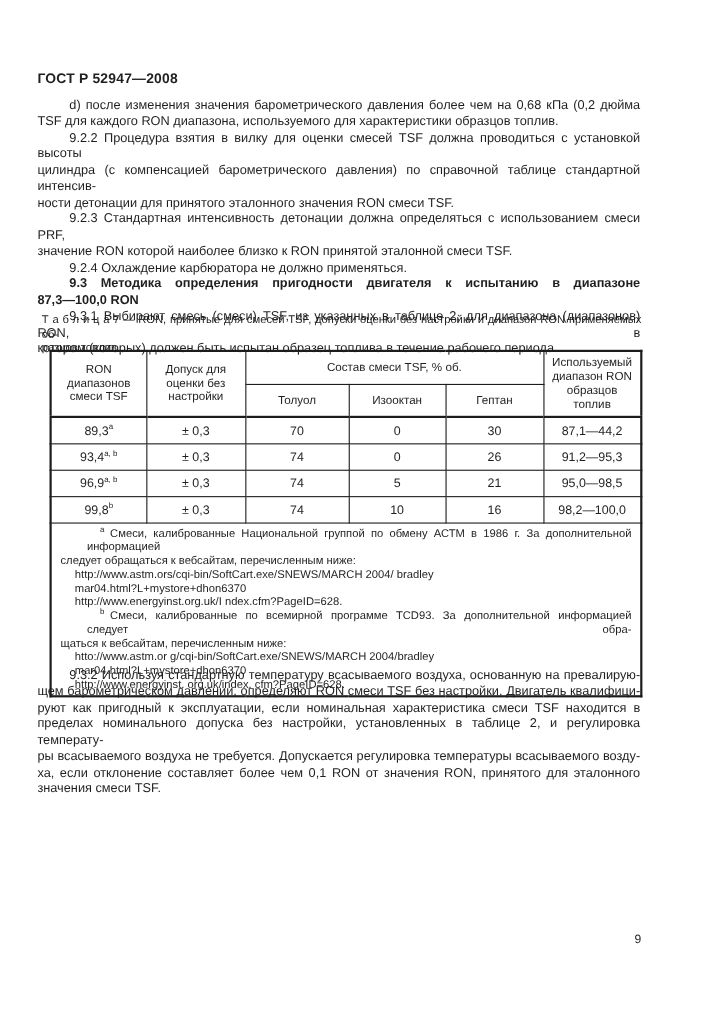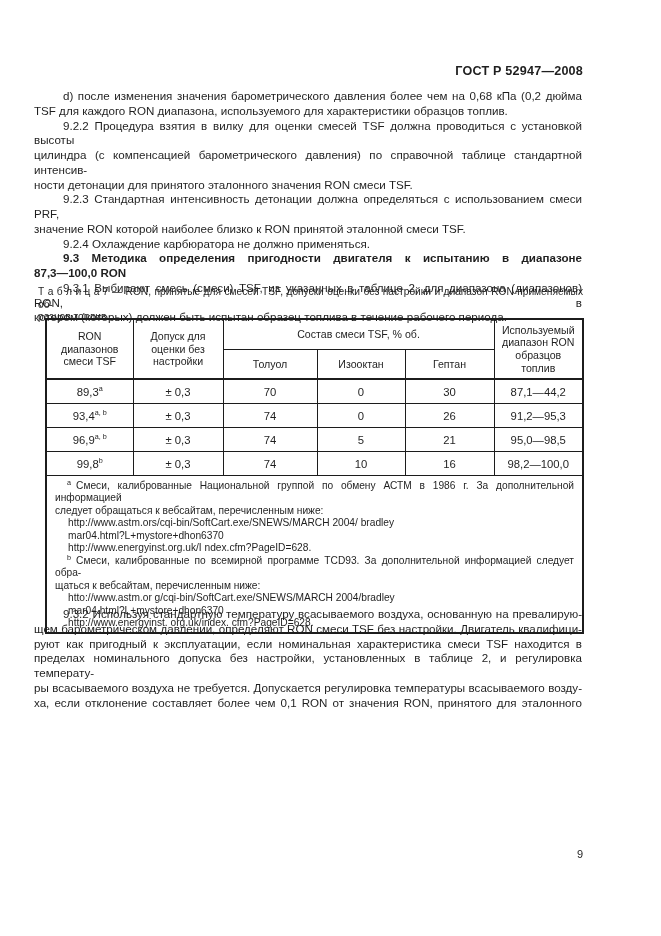--- a/index.html
+++ b/index.html
@@ -7,21 +7,21 @@
     position:relative;
     width:661px; height:936px;
     margin:0 auto;
     background:#ffffff;
     font-family:"Liberation Sans","DejaVu Sans",sans-serif;
     color:#1f1f1f;
     overflow:hidden;
   }
   .doc-header {
     position:absolute; top:64px; left:34px; width:549px;
-    text-align:right; font-size:12.6px; font-weight:700; letter-spacing:.2px;
+    font-size:12.6px; font-weight:700; letter-spacing:.2px;
   }
   .paras-top    { position:absolute; top:89px;  left:34px; width:548px; }
   .tbl-caption  { position:absolute; top:286px; left:38px; width:545px; }
   .tbl-wrap     { position:absolute; top:318px; left:45px; width:537px; }
   .paras-bottom { position:absolute; top:607px; left:34px; width:548px; }
   .page-number  { position:absolute; top:848px; left:34px; width:549px;
                   text-align:right; font-size:11px; }
 
   .para { margin:0; }
   .para.bold .ln { font-weight:700; }
@@ -48,21 +48,21 @@
   table.gost thead th[rowspan] { border-bottom:2.5px solid #1c1c1c; }
   table.gost tbody td { font-size:11.3px; height:23px; }
   table.gost td sup, .fn-sup {
     font-size:7.2px; vertical-align:super; line-height:0;
   }
   table.gost tfoot td {
     border-top:1px solid #1c1c1c; text-align:left; vertical-align:top;
     padding:4px 8px 3px 8px;
   }
   .fn-ln { font-size:10.2px; line-height:12.45px; }
-  .fn-ln.j { text-align:justify; text-align-last:justify; }
+  .fn-ln.j { text-align:justify; text-align-last:justify;margin-left:24px; }
   .fn-ln.first { text-indent:12px; }
   .fn-ln.url { padding-left:13px; }
 </style>
 </head>
 <body>
 
 <div class="page">
 
   <div class="doc-header">ГОСТ Р 52947—2008</div>
 
@@ -179,18 +179,19 @@
   </div>
 
   <div class="paras-bottom">
       <div class="para">
         <div class="ln j ind">9.3.2  Используя стандартную температуру всасываемого воздуха, основанную на превалирую-</div>
         <div class="ln j">щем барометрическом давлении, определяют RON смеси TSF без настройки. Двигатель квалифици-</div>
         <div class="ln j">руют как пригодный к эксплуатации, если номинальная характеристика смеси TSF находится в</div>
         <div class="ln j">пределах номинального допуска без настройки, установленных в таблице 2, и регулировка температу-</div>
         <div class="ln j">ры всасываемого воздуха не требуется. Допускается регулировка температуры всасываемого возду-</div>
         <div class="ln j">ха, если отклонение составляет более чем 0,1 RON от значения RON, принятого для эталонного</div>
+        <div class="ln">значения смеси TSF.</div>
       </div>
     </div>
 
   <div class="page-number">9</div>
 
 </div>
 
 </body></html>

